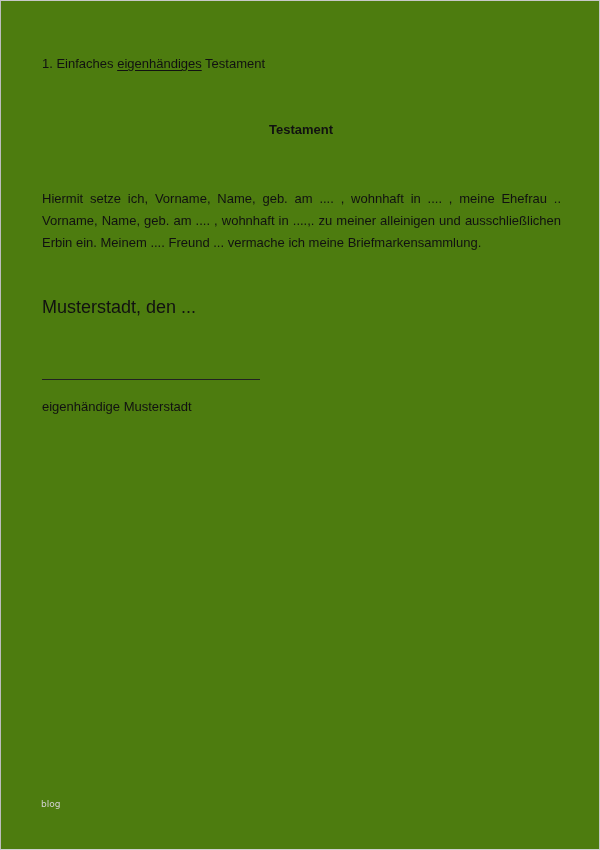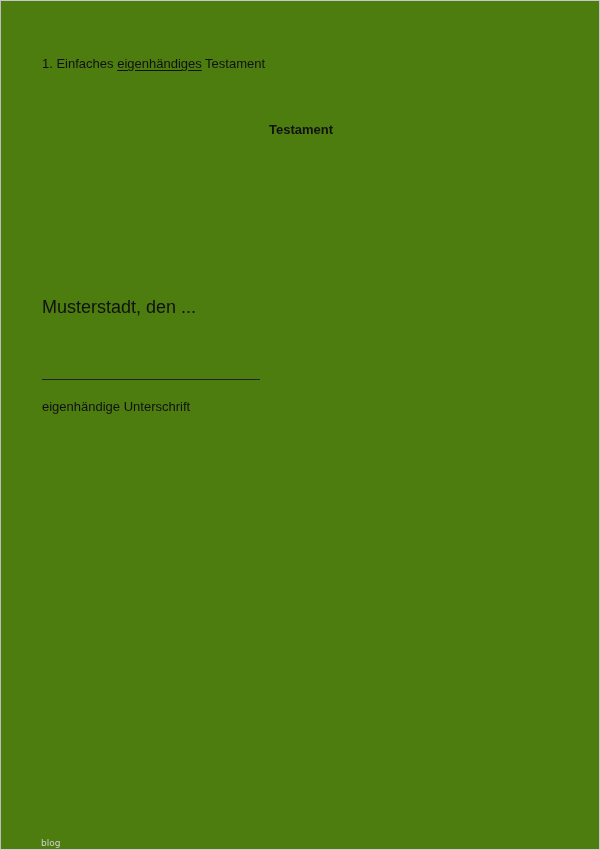--- a/index.html
+++ b/index.html
@@ -41,32 +41,33 @@
     position: absolute; left: 41px; top: 378px;
     width: 218px; height: 0; border-top: 1px solid #222;
   }
   .sig-label {
     position: absolute; left: 41px; top: 398px;
     font-size: 13px; line-height: 16px;
   }
   .watermark {
     position: absolute; left: 40px; top: 798px;
     font-family: "DejaVu Sans", sans-serif;
-    font-size: 9px; color: #d2d2d2; margin-top: 39px;
+    font-size: 9px; color: #d2d2d2;
   }
 </style>
 </head>
 <body>
 
 <div class="page">
   <div class="heading"><span>1. Einfaches </span><u>eigenhändiges</u><span> Testament</span></div>
 
   <div class="title">Testament</div>
 
+  <div class="body-text">Hiermit setze ich,  Vorname, Name, geb. am .... , wohnhaft in .... , meine Ehefrau .. Vorname, Name, geb. am .... , wohnhaft in ....,.  zu meiner alleinigen und ausschließlichen Erbin ein. Meinem .... Freund ... vermache ich meine Briefmarkensammlung.</div>
 
   <div class="place-date">Musterstadt, den ...</div>
 
   <div class="sig-line"></div>
 
-  <div class="sig-label">eigenhändige Unterschrift</div>
+  <div class="sig-label">eigenhändige Musterstadt</div>
 
   <div class="watermark">blog</div>
 </div>
 
 </body></html>

